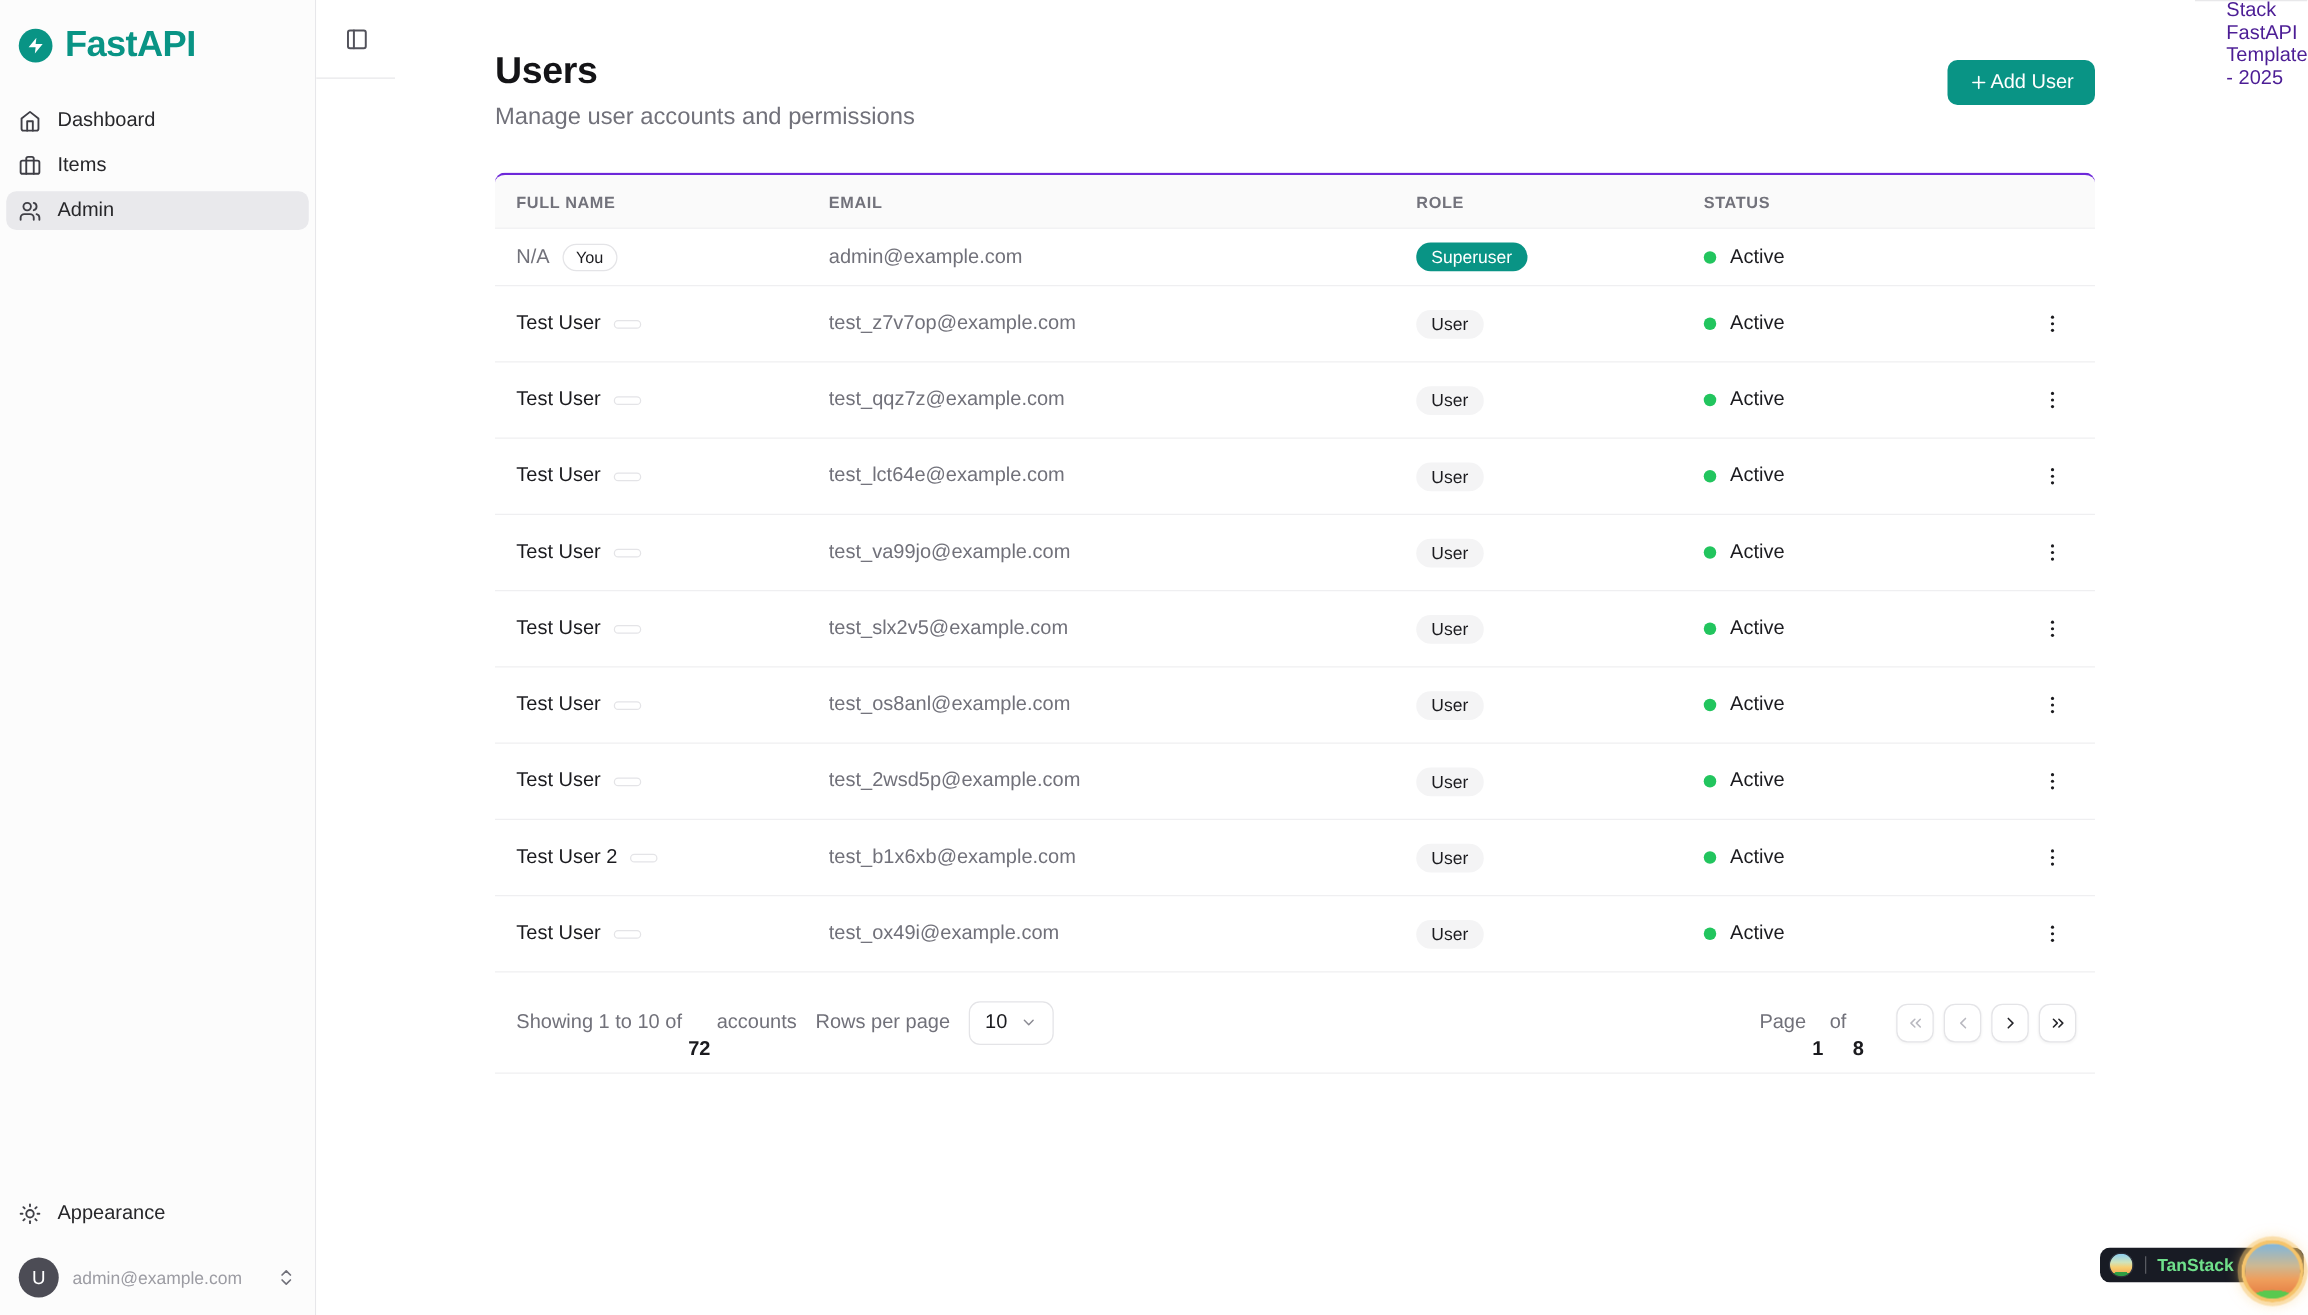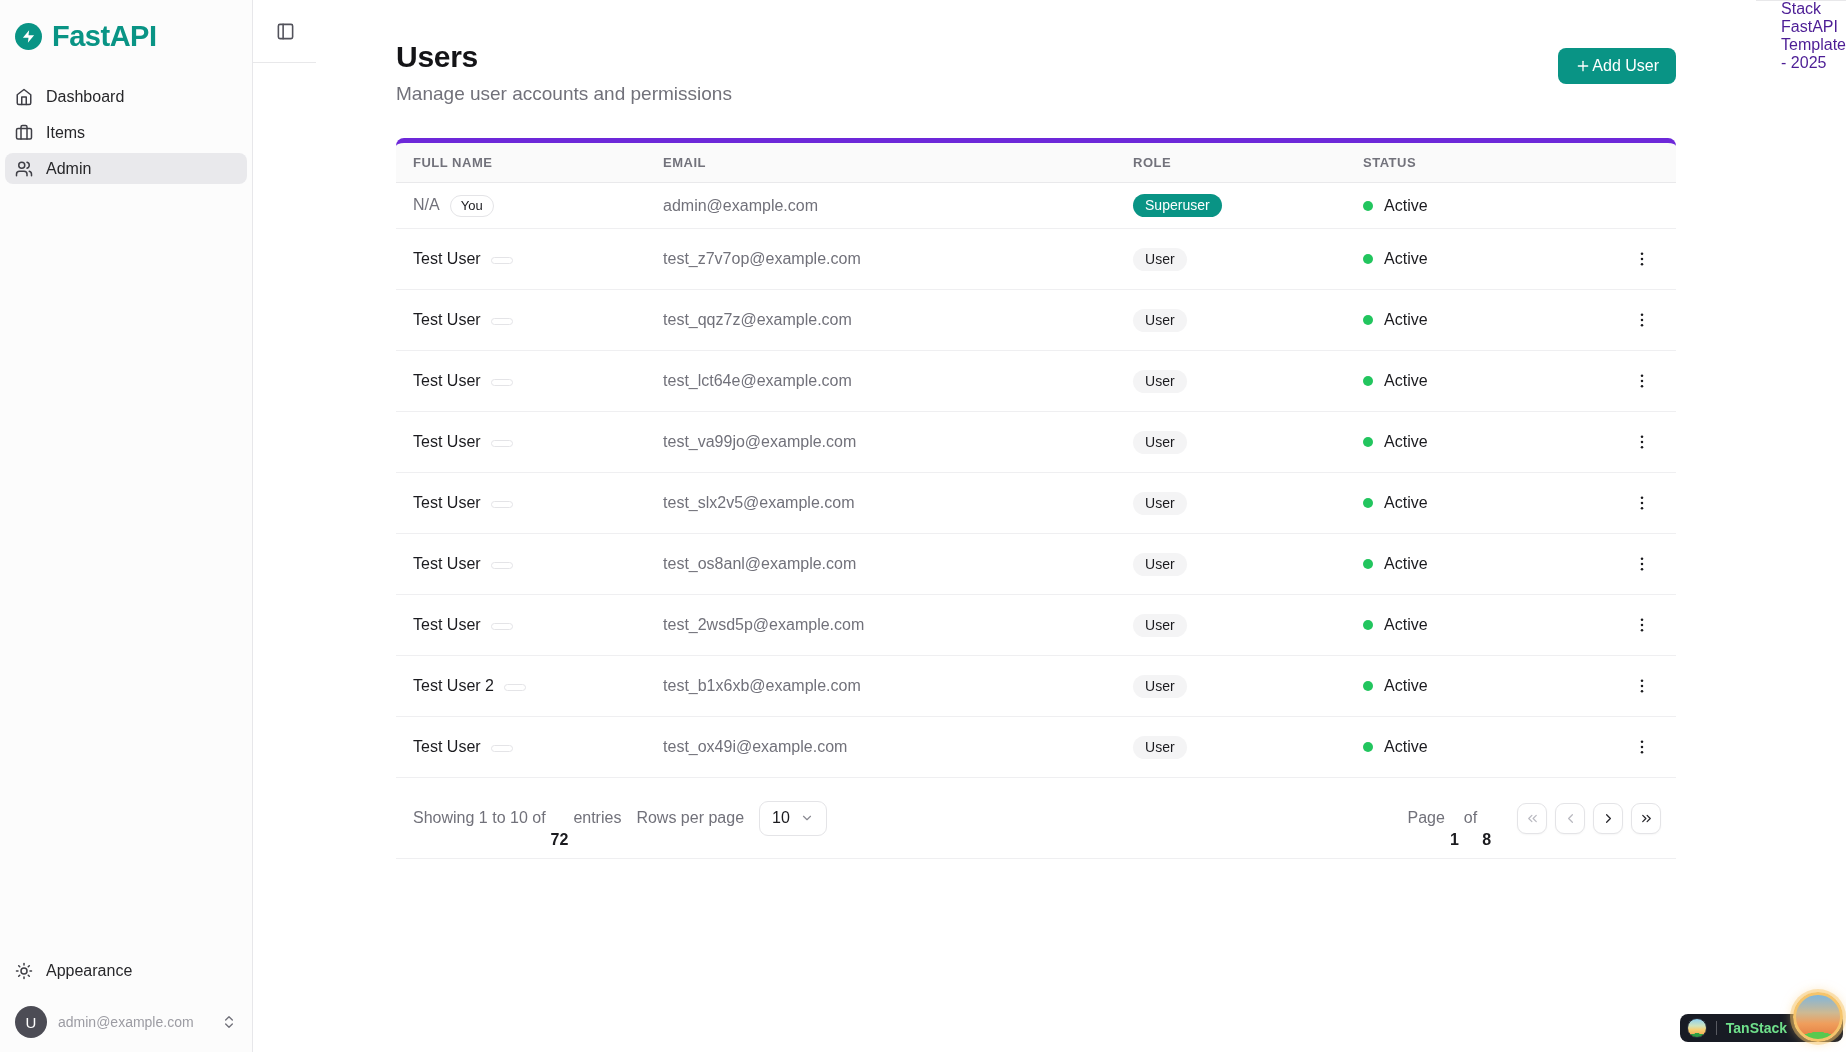--- a/index.html
+++ b/index.html
@@ -38,21 +38,21 @@
   .page-title { font-size:30px; font-weight:700; color:#141417; letter-spacing:-0.3px; }
   .page-subtitle { margin-top:9px; font-size:19px; color:#71717a; }
   .add-btn { margin-top:8px; height:36px; padding:0 17px; border:none; border-radius:8px;
              background:var(--teal); color:#fff; font-size:16px; font-family:inherit;
              display:flex; align-items:center; gap:1px; cursor:pointer; }
 
   
   .table { margin-top:33px; }
   .thead { display:grid; grid-template-columns:250px 470px 230px 250px 1fr;
            background:#fafafa; height:45px; align-items:center;
-           border-top:5px solid #6d28d9; border-bottom:1px solid #e9e9eb;
+           border-top:2px solid #6d28d9; border-bottom:1px solid #e9e9eb;
            border-radius:8px 8px 0 0; }
   .th { padding-left:17px; font-size:13px; font-weight:700; color:#72727b; letter-spacing:0.5px; }
   .trow { display:grid; grid-template-columns:250px 470px 230px 250px 1fr;
           min-height:61px; align-items:center; border-bottom:1px solid #efeff1; }
   .trow.first { min-height:46px; }
   .cell { padding-left:17px; font-size:16px; }
   .name { color:#1b1b1f; font-weight:500; }
   .name.muted { color:#71717a; font-weight:400; }
   .you-badge { display:inline-block; margin-left:10px; padding:2px 10px 3px;
                border:1px solid #e4e4e7; border-radius:999px; font-size:13px; color:#1b1b1f;
@@ -84,21 +84,21 @@
   .pg-btn { width:30px; height:31px; border:1px solid #e4e4e7; border-radius:9px; background:#fff;
             display:flex; align-items:center; justify-content:center; cursor:pointer;
             color:#26262b; box-shadow:0 1px 2px rgba(0,0,0,0.04); }
   .pg-btn.disabled { color:#b9b9c0; cursor:default; }
 
   
   .app-footer { height:52px; flex:0 0 52px; border-top:1px solid #e8e8ea; display:flex;
                 align-items:center; padding-left:25px; font-size:16px; color:#4c1d95; }
 
   
-  .devtools-badge { position:fixed; right:3px; bottom:10px; height:28px; z-index:5;
+  .devtools-badge { position:fixed; right:3px; bottom:26px; height:28px; z-index:5;
                     background:#181b24; border-radius:8px; display:flex; align-items:center;
                     gap:9px; padding:0 56px 0 7px; cursor:pointer; }
   .dt-logo { width:20px; height:20px; border-radius:50%;
              background: radial-gradient(120% 62% at 50% 108%, #2f9e44 0 45%, transparent 46%),
                          linear-gradient(180deg,#8ed0f0 0%,#cfe4bd 38%,#f7cf72 60%,#ef9f4a 100%);
              border:1px solid #2a2e3a; }
   .dt-divider { width:1px; height:14px; background:rgba(255,255,255,0.28); }
   .dt-label { color:#6fe08b; font-size:14px; font-weight:700; }
   .devtools-fab { position:fixed; right:3px; bottom:10px; width:50px; height:50px; z-index:6;
                   border-radius:50%; cursor:pointer; border:3px solid #f5c46b;
@@ -432,21 +432,21 @@
     </div>
   </div>
             </div>
         </div>
 
         <div class="pagination">
           <div class="pg-left">
             <span class="showing-text">
               <span>Showing 1 to 10 of</span>
                 <span class="pg-strong">72</span>
-                <span>entries</span>
+                <span>accounts</span>
             </span>
             <span>Rows per page</span>
             <button class="rows-select">
               <span>10</span>
               <svg width="14" height="14" viewBox="0 0 24 24" fill="none" stroke="#8a8a92" stroke-width="2" stroke-linecap="round" stroke-linejoin="round">
                   <path d="m6 9 6 6 6-6"></path>
                 </svg>
             </button>
           </div>
           <div class="pg-right">

